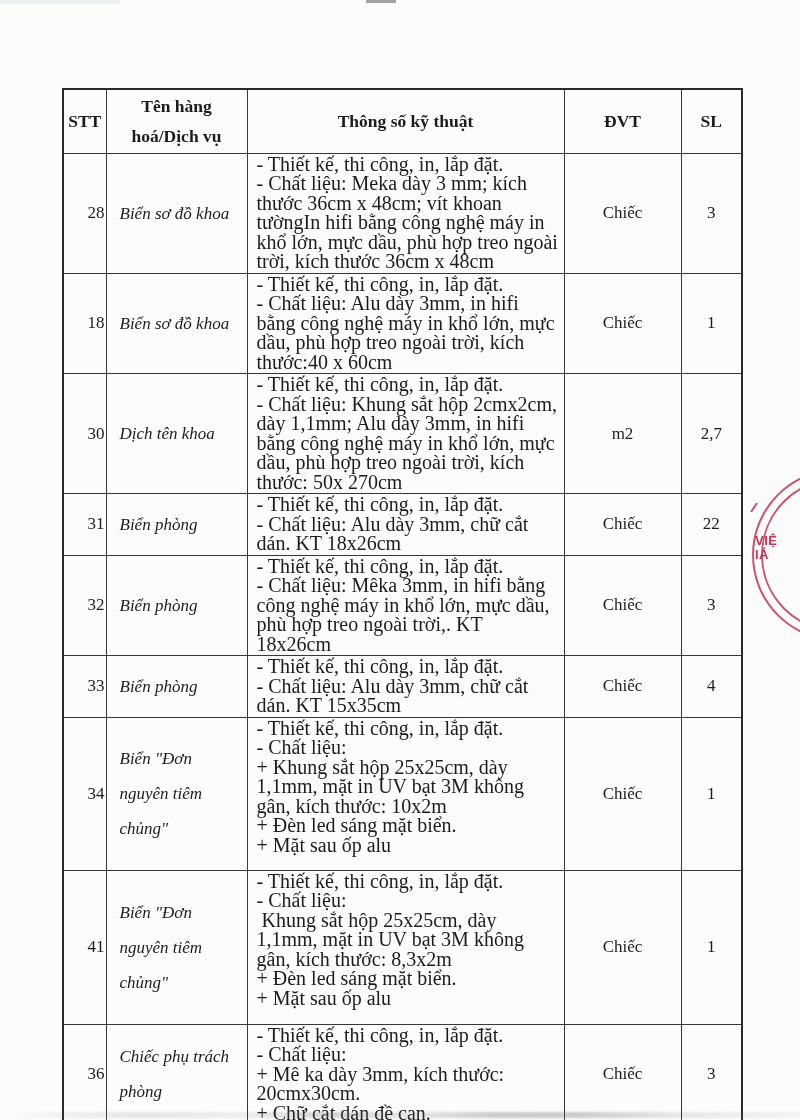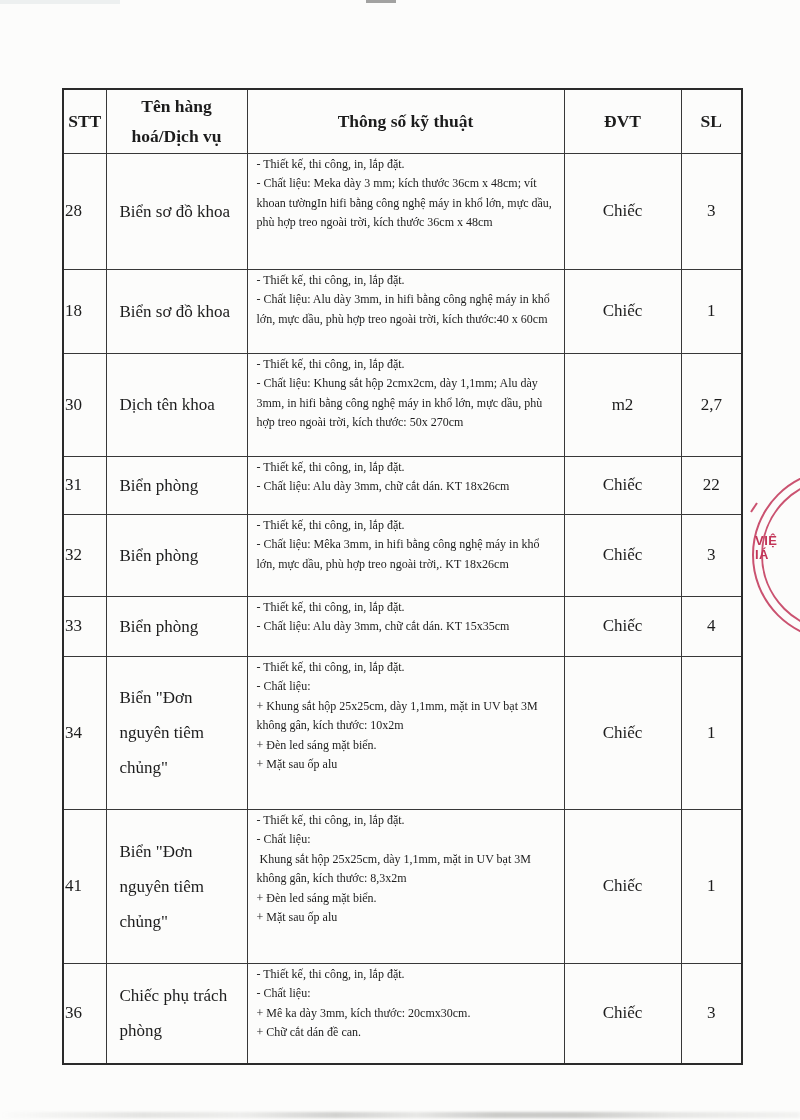--- a/index.html
+++ b/index.html
@@ -21,29 +21,29 @@
     border:1px solid #383838;
     overflow:hidden;
   }
   .doc-table { border:2px solid #2a2a2a; }
   .doc-table th {
     font-weight:bold; font-size:17.5px;
     text-align:center; vertical-align:middle;
     line-height:30px; white-space:pre-line;
     padding:0 2px;
   }
-  .c-stt  { text-align:left; vertical-align:middle; font-size:17px;margin-left:17px; }
+  .c-stt  { text-align:right; vertical-align:middle; font-size:17px;margin-left:17px; }
   .c-name {
     text-align:left; vertical-align:middle;
-    padding:0 4px 0 13px; font-size:17px; line-height:35px;
+    padding:0 4px 0 13px; font-size:17px; line-height:35px;font-style:italic;
   }
   .c-spec {
     text-align:left; vertical-align:top;
     padding:1px 4px 1px 9px;
-    font-size:12px; line-height:19.5px;
+    font-size:20px; line-height:19.5px;
     white-space:pre-wrap;
   }
   .c-unit, .c-qty { text-align:center; vertical-align:middle; font-size:17px;margin-top:24px; }
 
   
   .stamp-svg { position:absolute; left:740px; top:465px; width:60px; height:185px; }
   .stamp-text {
     position:absolute; left:755px; top:534px; width:60px;
     font-family:"Liberation Sans","DejaVu Sans",sans-serif;
     font-weight:bold; font-size:13px; line-height:14px;

